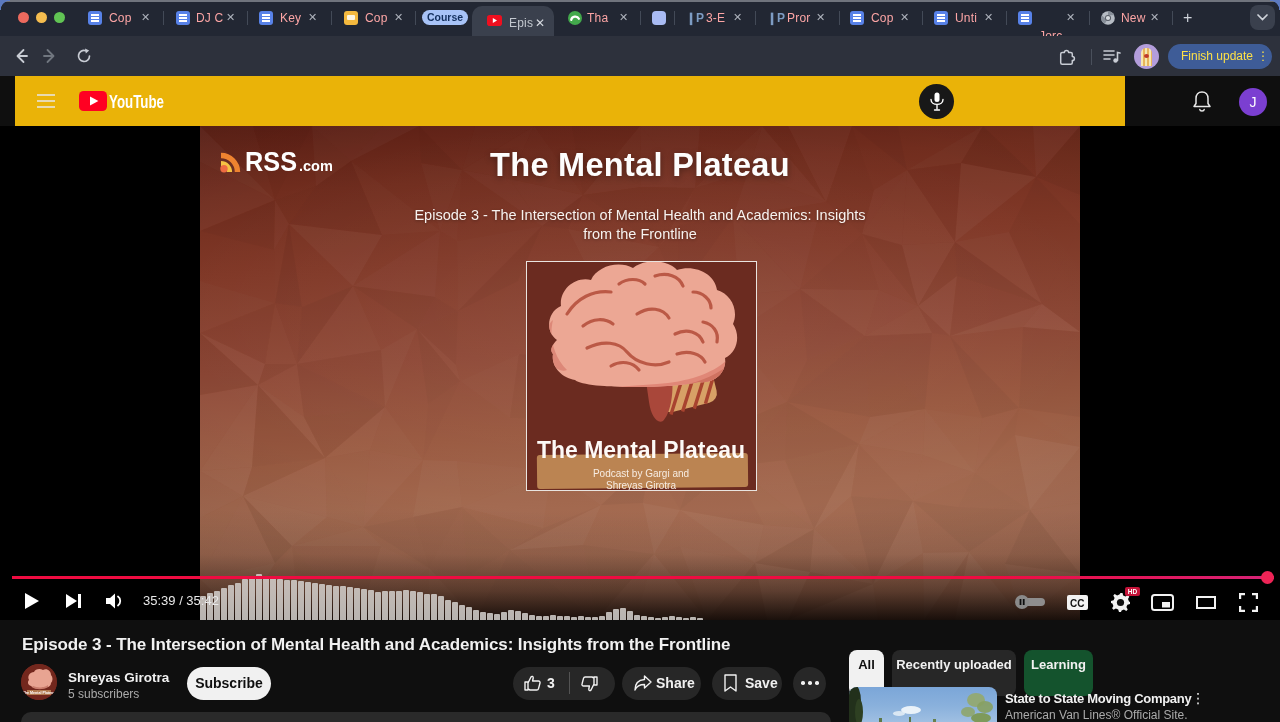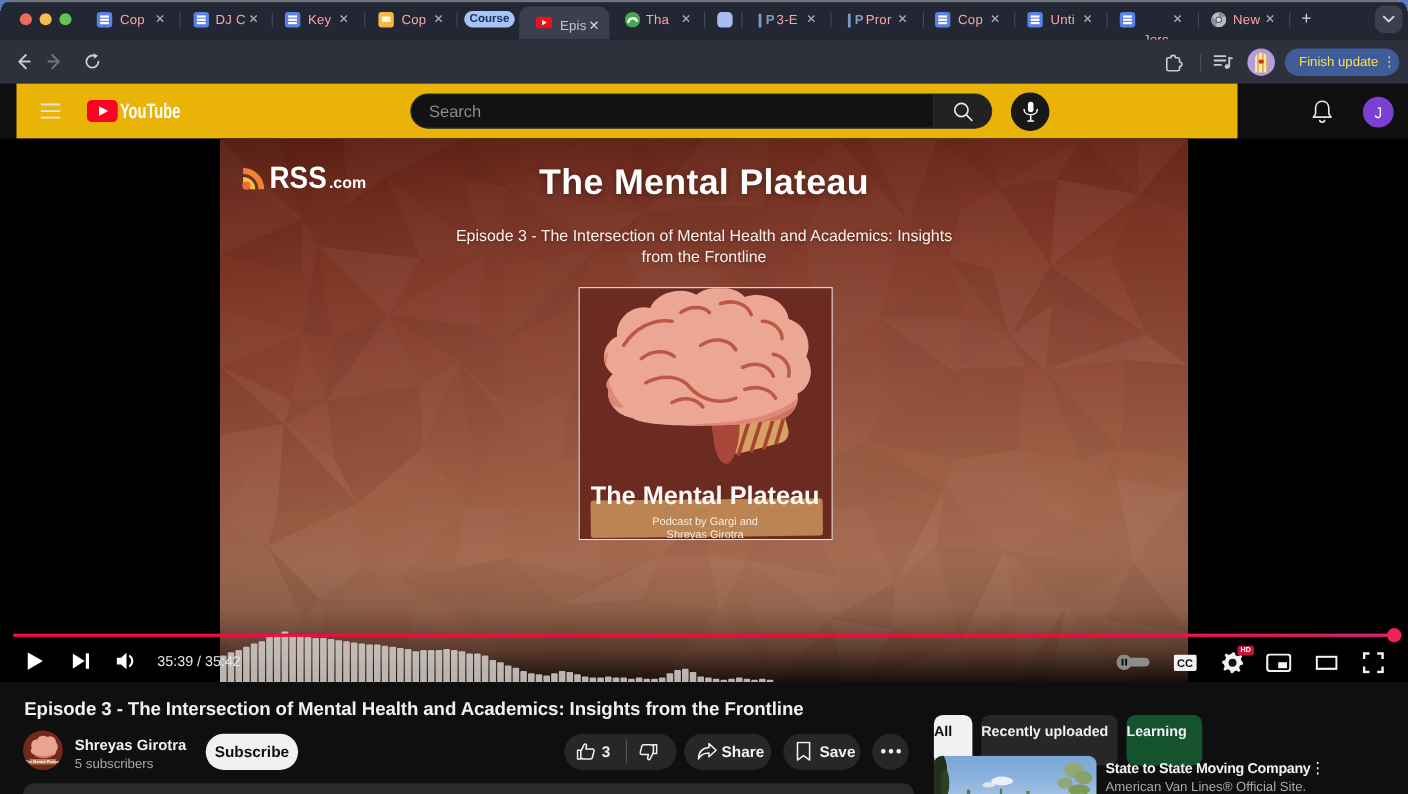--- a/index.html
+++ b/index.html
@@ -63,21 +63,21 @@
   #vidtitle { position:absolute; left:22px; top:635px; width:790px; color:#f1f1f1; font-size:17px; font-weight:700; letter-spacing:-0.1px; }
   #chavatar { position:absolute; left:21px; top:664px; width:36px; height:36px; border-radius:50%; background:#73271d; overflow:hidden; }
   #chname { position:absolute; left:68px; top:670px; color:#f1f1f1; font-size:13.5px; font-weight:700; }
   #chsubs { position:absolute; left:68px; top:687px; color:#aaaaaa; font-size:12px; }
   #subscribe { position:absolute; left:187px; top:667px; width:84px; height:33px; background:#f1f1f1; border-radius:17px; color:#0f0f0f; font-size:14px; font-weight:600; text-align:center; line-height:33px; }
   .pill { position:absolute; top:667px; height:33px; background:#272727; border-radius:17px; color:#f1f1f1; font-size:14px; font-weight:600; }
   #morebtn { position:absolute; left:793px; top:667px; width:33px; height:33px; border-radius:50%; background:#272727; color:#fff; }
   #descbox { position:absolute; left:21px; top:712px; width:810px; height:10px; background:#2a2a2a; border-radius:12px 12px 0 0; }
 
   
-  .chip { position:absolute; top:650px; height:46px; border-radius:8px; font-size:13px; font-weight:600; line-height:29px; text-align:left; }
+  .chip { position:absolute; top:650px; height:46px; border-radius:8px; font-size:13px; font-weight:600; line-height:29px; text-align:center; }
   #thumb { position:absolute; left:849px; top:687px; width:148px; height:35px; border-radius:8px 8px 0 0; overflow:hidden; }
   #adtitle { position:absolute; left:1005px; top:691px; width:200px; white-space:nowrap; color:#f1f1f1; font-size:13px; letter-spacing:-0.3px; font-weight:700; line-height:15px; }
   #adsub { position:absolute; left:1005px; top:708px; color:#aaaaaa; font-size:12px; }
   #addots { position:absolute; left:1191px; top:692px; color:#f1f1f1; font-size:14px; line-height:13px; }
 </style>
 </head>
 <body>
 <div id="screen">
 
   <div id="tabbar">
@@ -210,29 +210,20 @@
   <div id="ythead">
     <svg class="abs" style="left:22px;top:17px;" width="18" height="16" viewBox="0 0 18 16">
         <path d="M0 2 L18 2 M0 8 L18 8 M0 14 L18 14" stroke="#e8e8e8" stroke-width="1.6"></path>
       </svg>
     <div id="ytlogo">
       <svg width="112" height="20" viewBox="0 0 112 20">
         <rect x="0" y="0" width="28" height="20" rx="4.6" fill="#ff0022"></rect>
         <path d="M11 5.6 L19.4 10 L11 14.4 Z" fill="#fff"></path>
         <text x="30" y="16.5" fill="#fff" font-family="Liberation Sans, sans-serif" font-size="19" font-weight="700" textLength="55" lengthAdjust="spacingAndGlyphs">YouTube</text>
       </svg>
-    </div>
-    <div id="searchbox">
-      <div style="position:absolute;left:16px;top:7px;font-size:15px;color:#8a8a8a;">Search</div>
-      <div id="searchbtn">
-        <svg style="position:absolute;left:17px;top:6px;" width="19" height="19" viewBox="0 0 19 19">
-            <circle cx="8" cy="8" r="6" fill="none" stroke="#e8e8e8" stroke-width="1.5"></circle>
-            <path d="M12.5 12.5 L17.5 17.5" stroke="#e8e8e8" stroke-width="1.5" stroke-linecap="round"></path>
-          </svg>
-      </div>
     </div>
     <div id="micbtn">
       <svg style="position:absolute;left:10.5px;top:8px;" width="14" height="19" viewBox="0 0 14 19">
           <rect x="4.5" y="0.5" width="5" height="9.5" rx="2.5" fill="#fff"></rect>
           <path d="M1 7.5 C1 14 13 14 13 7.5" stroke="#fff" stroke-width="1.4" fill="none" stroke-linecap="round"></path>
           <path d="M7 13.5 L7 17" stroke="#fff" stroke-width="1.4" stroke-linecap="round"></path>
           <path d="M4.5 18 L9.5 18" stroke="#fff" stroke-width="1.4" stroke-linecap="round"></path>
         </svg>
     </div>
     <svg class="abs" style="left:1176px;top:14px;" width="22" height="23" viewBox="0 0 22 23">

